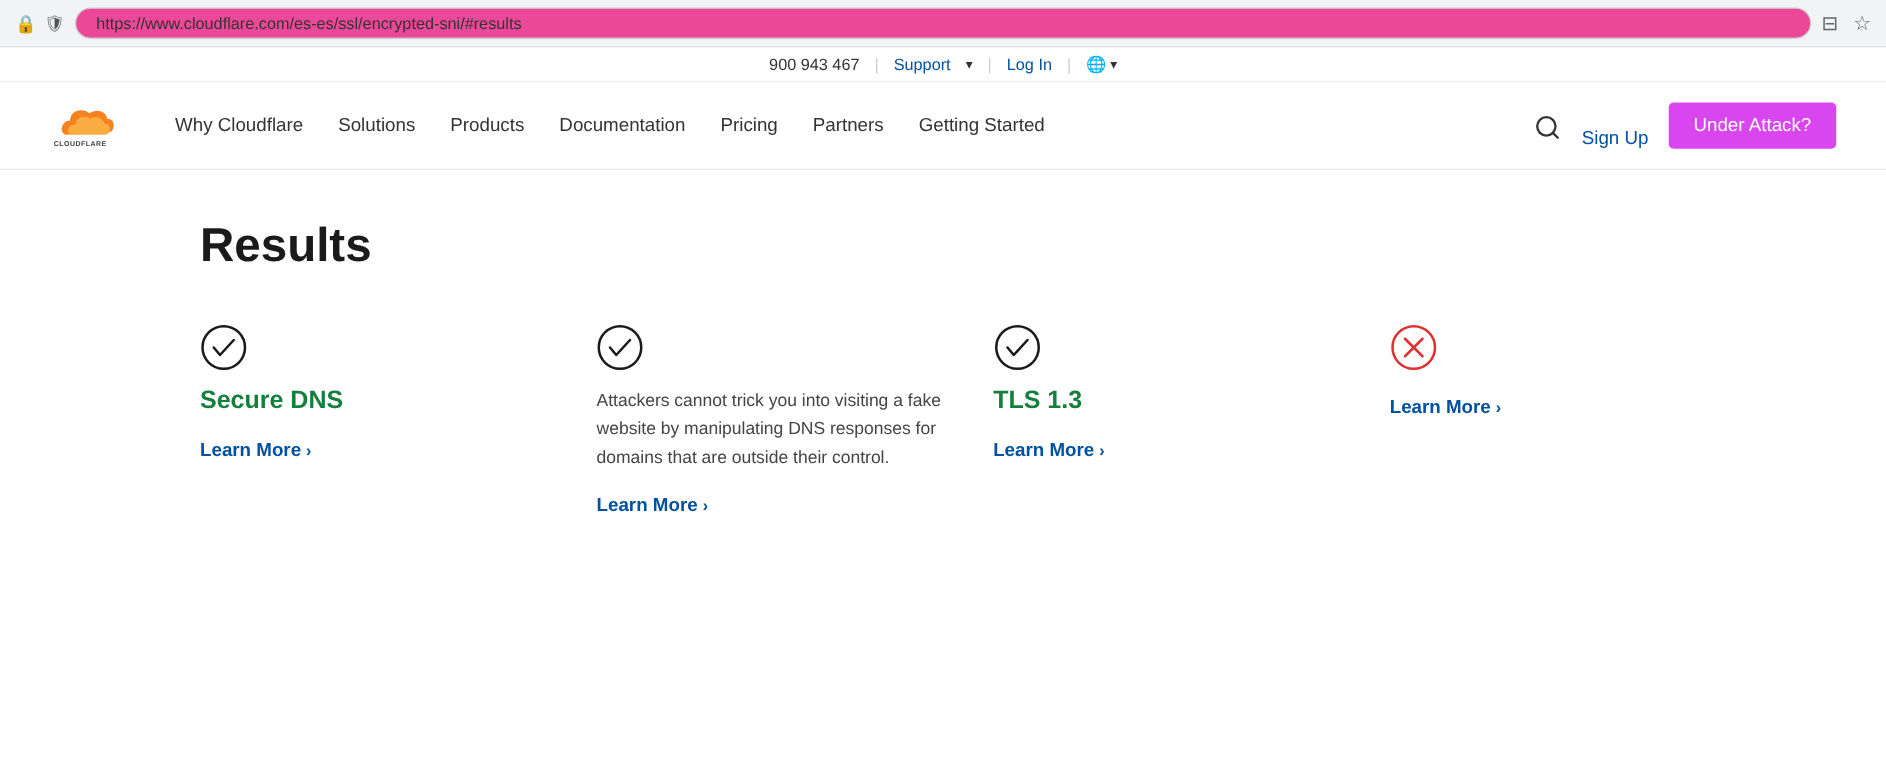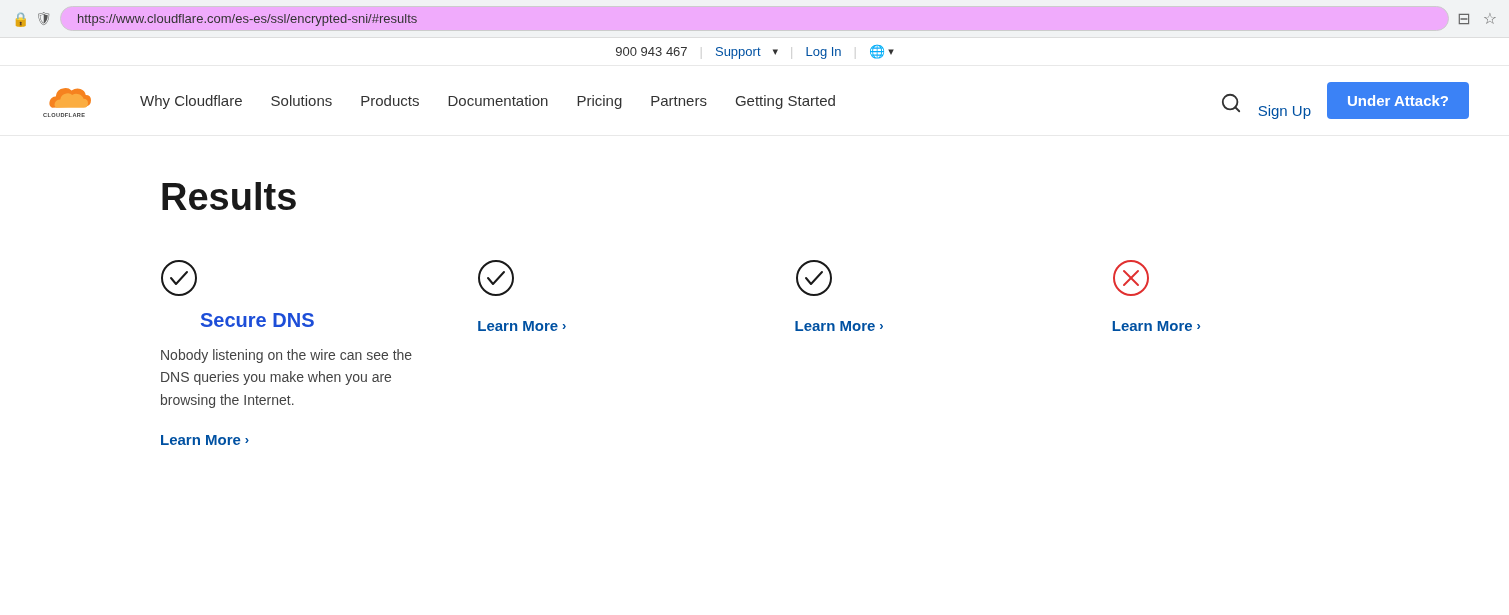--- a/index.html
+++ b/index.html
@@ -16,21 +16,21 @@
     }
     .browser-icons-left {
       display: flex;
       align-items: center;
       gap: 6px;
       color: #666;
       font-size: 14px;
     }
     .url-bar {
       flex: 1;
-      background: #f0abfc;
+      background: #ec4899;
       border: 1px solid #ccc;
       border-radius: 20px;
       padding: 4px 16px;
       font-size: 13px;
       color: #333;
       display: flex;
       align-items: center;
       gap: 6px;
     }
     .browser-icons-right {
@@ -111,27 +111,27 @@
       color: #333;
       cursor: pointer;
     }
     .sign-up-link {
       color: #0051a2;
       font-size: 15px;
       text-decoration: none;
       font-weight: 500;
     }
     .under-attack-btn {
-      background: #3b82f6;
+      background: #d946ef;
       color: #fff;
       border: none;
       border-radius: 4px;
       padding: 10px 20px;
       font-size: 15px;
-      font-weight: 700;
+      font-weight: 400;
       cursor: pointer;
       white-space: nowrap;
     }
 
     
     .main-content {
       padding: 40px 120px 60px 160px;
       background: #fff;
     }
     .results-title {
@@ -154,22 +154,21 @@
     }
 
     .result-icon {
       width: 38px;
       height: 38px;
     }
 
     .result-card-title {
       font-size: 20px;
       font-weight: 700;
-      color: #1d4ed8;
-      margin-left: 40px;
+      color: #15803d;
     }
 
     .result-card-desc {
       font-size: 14px;
       color: #444;
       line-height: 1.6;
       flex: 1;
     }
 
     .learn-more-link {
@@ -283,43 +282,44 @@
   <h1 class="results-title">Results</h1>
 
   <div class="results-grid">
 
     <div class="result-card">
       <svg class="result-icon icon-check" viewBox="0 0 38 38" xmlns="http://www.w3.org/2000/svg">
         <circle cx="19" cy="19" r="17"></circle>
         <polyline points="11,19 16,25 27,13"></polyline>
       </svg>
       <div class="result-card-title">Secure DNS</div>
-      <div class="result-card-desc">Nobody listening on the wire can see the DNS queries you make when you are browsing the Internet.</div>
       <a class="learn-more-link" href="#">
         <span>Learn More</span>
         <span class="chevron-right">›</span>
       </a>
     </div>
 
     <div class="result-card">
       <svg class="result-icon icon-check" viewBox="0 0 38 38" xmlns="http://www.w3.org/2000/svg">
         <circle cx="19" cy="19" r="17"></circle>
         <polyline points="11,19 16,25 27,13"></polyline>
       </svg>
+      <div class="result-card-desc">Attackers cannot trick you into visiting a fake website by manipulating DNS responses for domains that are outside their control.</div>
       <a class="learn-more-link" href="#">
         <span>Learn More</span>
         <span class="chevron-right">›</span>
       </a>
     </div>
 
     <div class="result-card">
       <svg class="result-icon icon-check" viewBox="0 0 38 38" xmlns="http://www.w3.org/2000/svg">
         <circle cx="19" cy="19" r="17"></circle>
         <polyline points="11,19 16,25 27,13"></polyline>
       </svg>
+      <div class="result-card-title">TLS 1.3</div>
       <a class="learn-more-link" href="#">
         <span>Learn More</span>
         <span class="chevron-right">›</span>
       </a>
     </div>
 
     <div class="result-card">
       <svg class="result-icon icon-x" viewBox="0 0 38 38" xmlns="http://www.w3.org/2000/svg">
         <circle cx="19" cy="19" r="17"></circle>
         <line x1="12" y1="12" x2="26" y2="26"></line>

